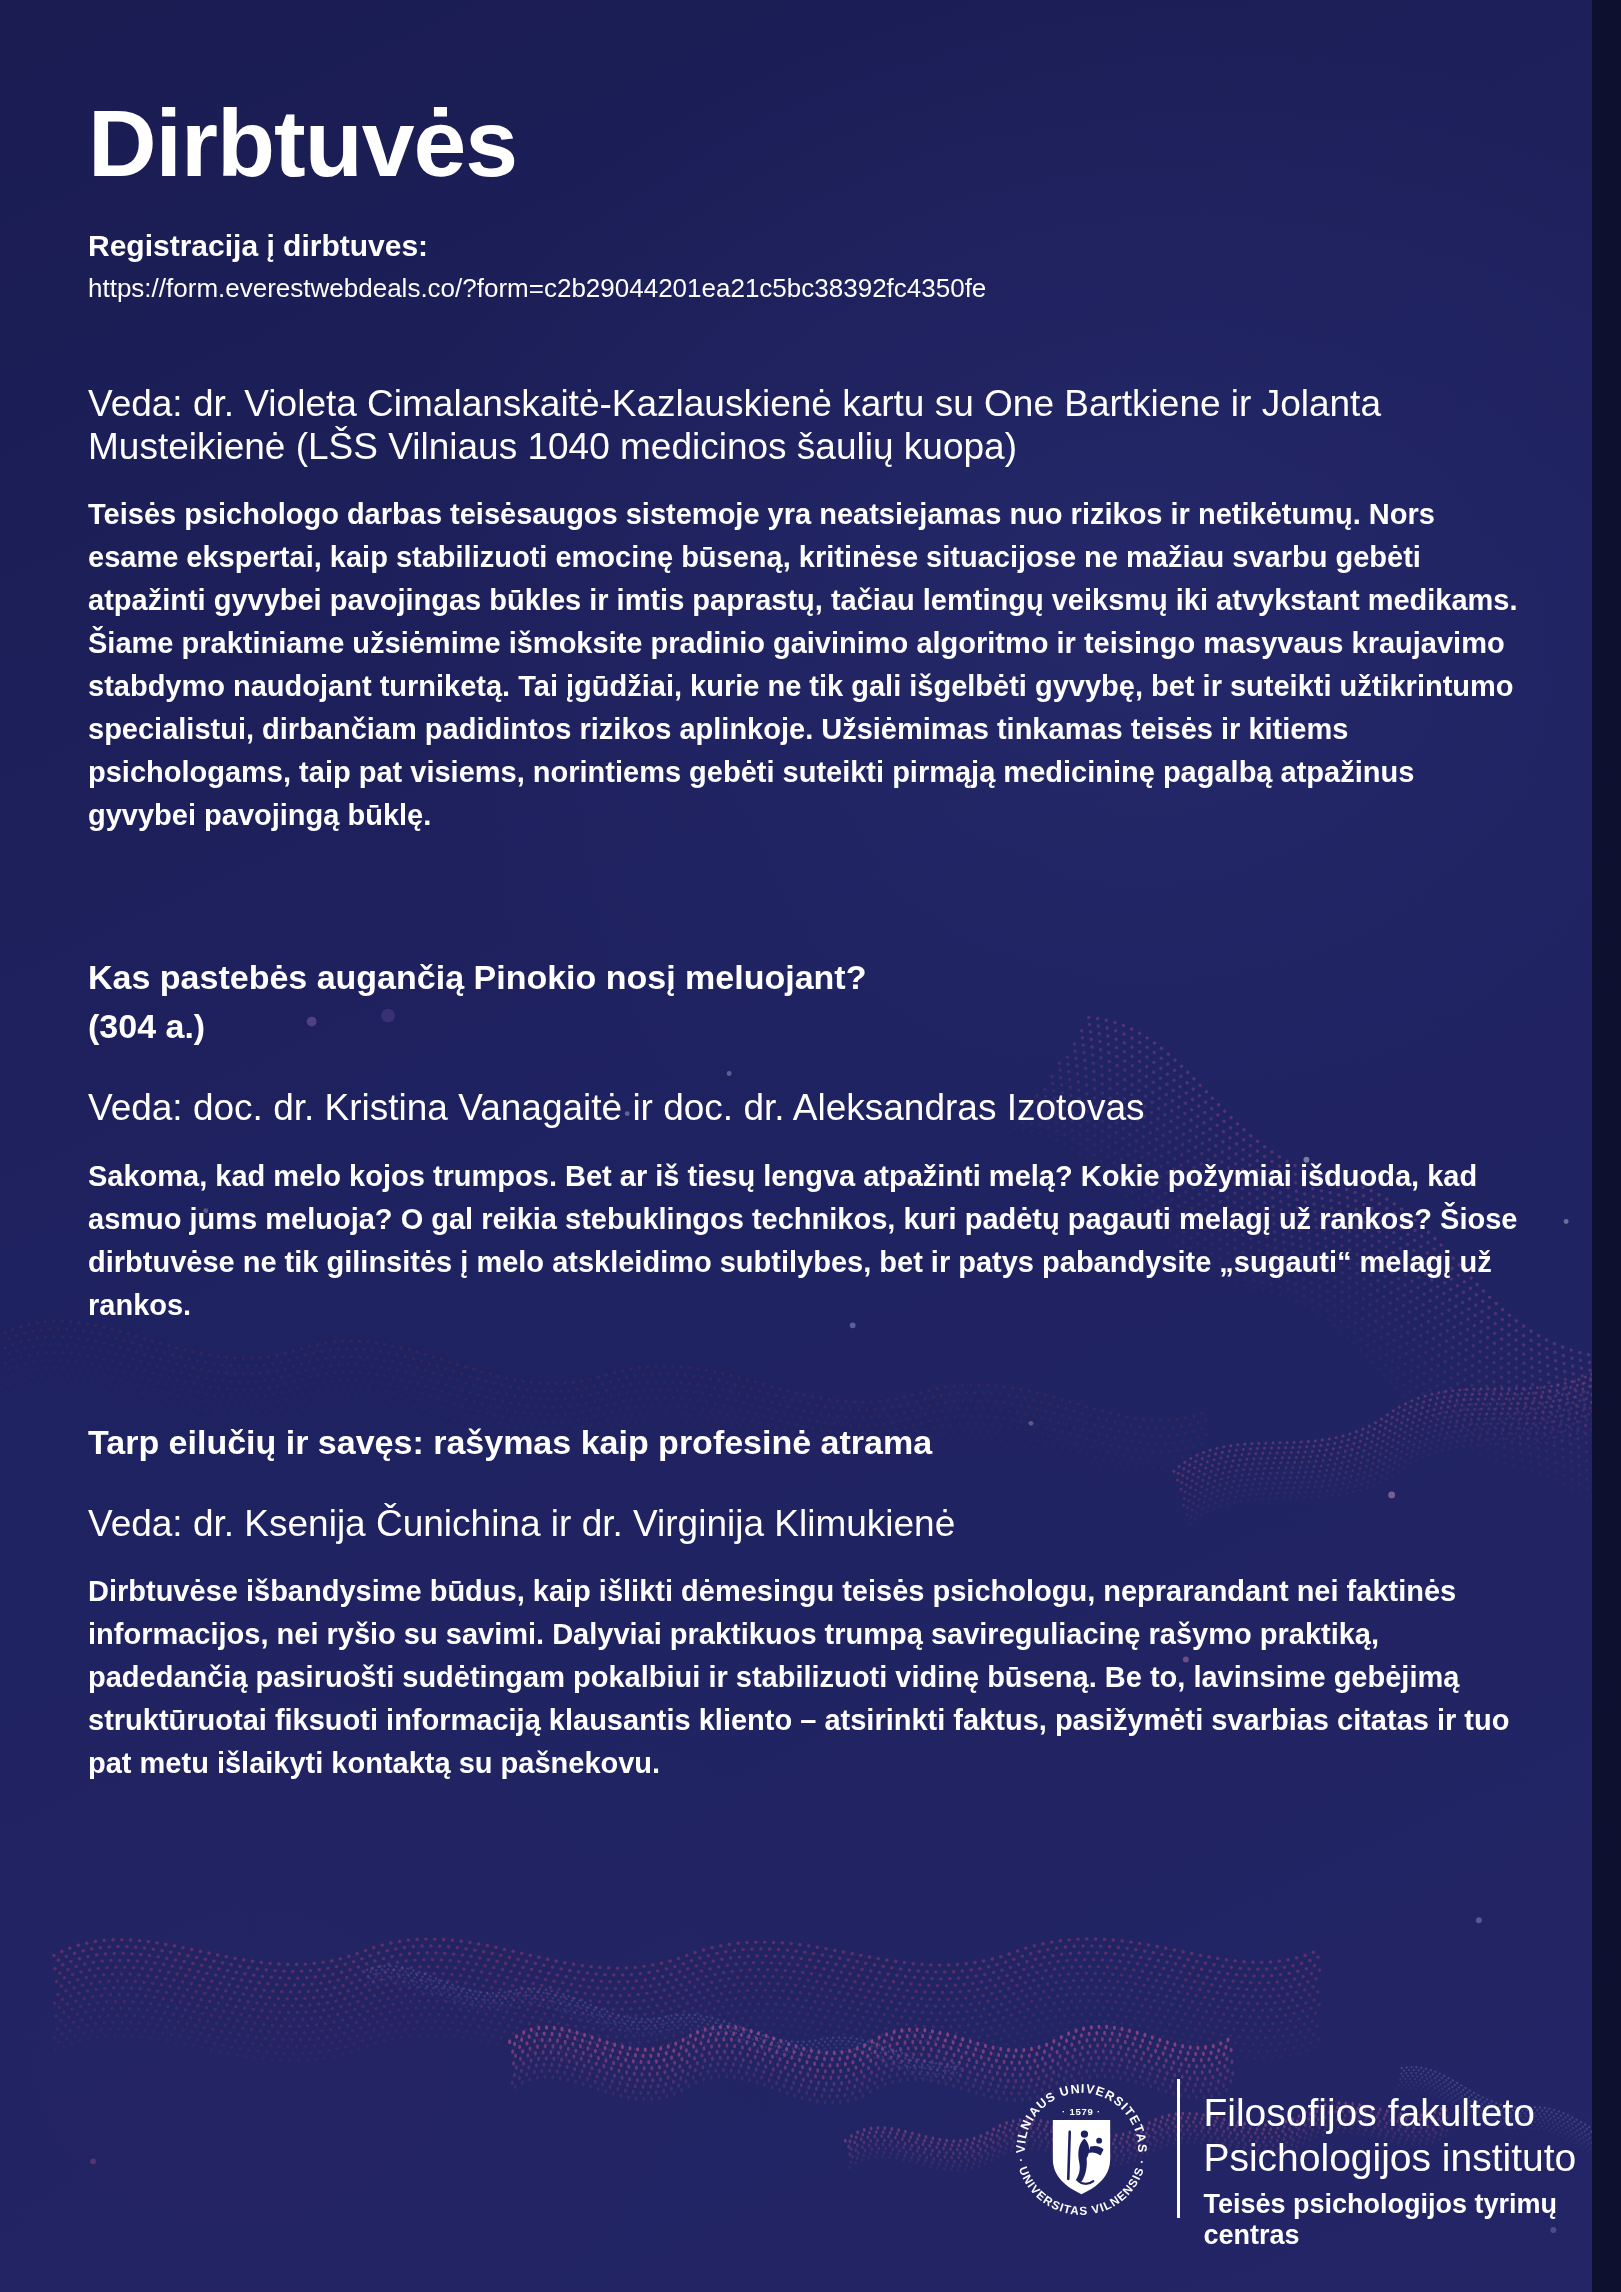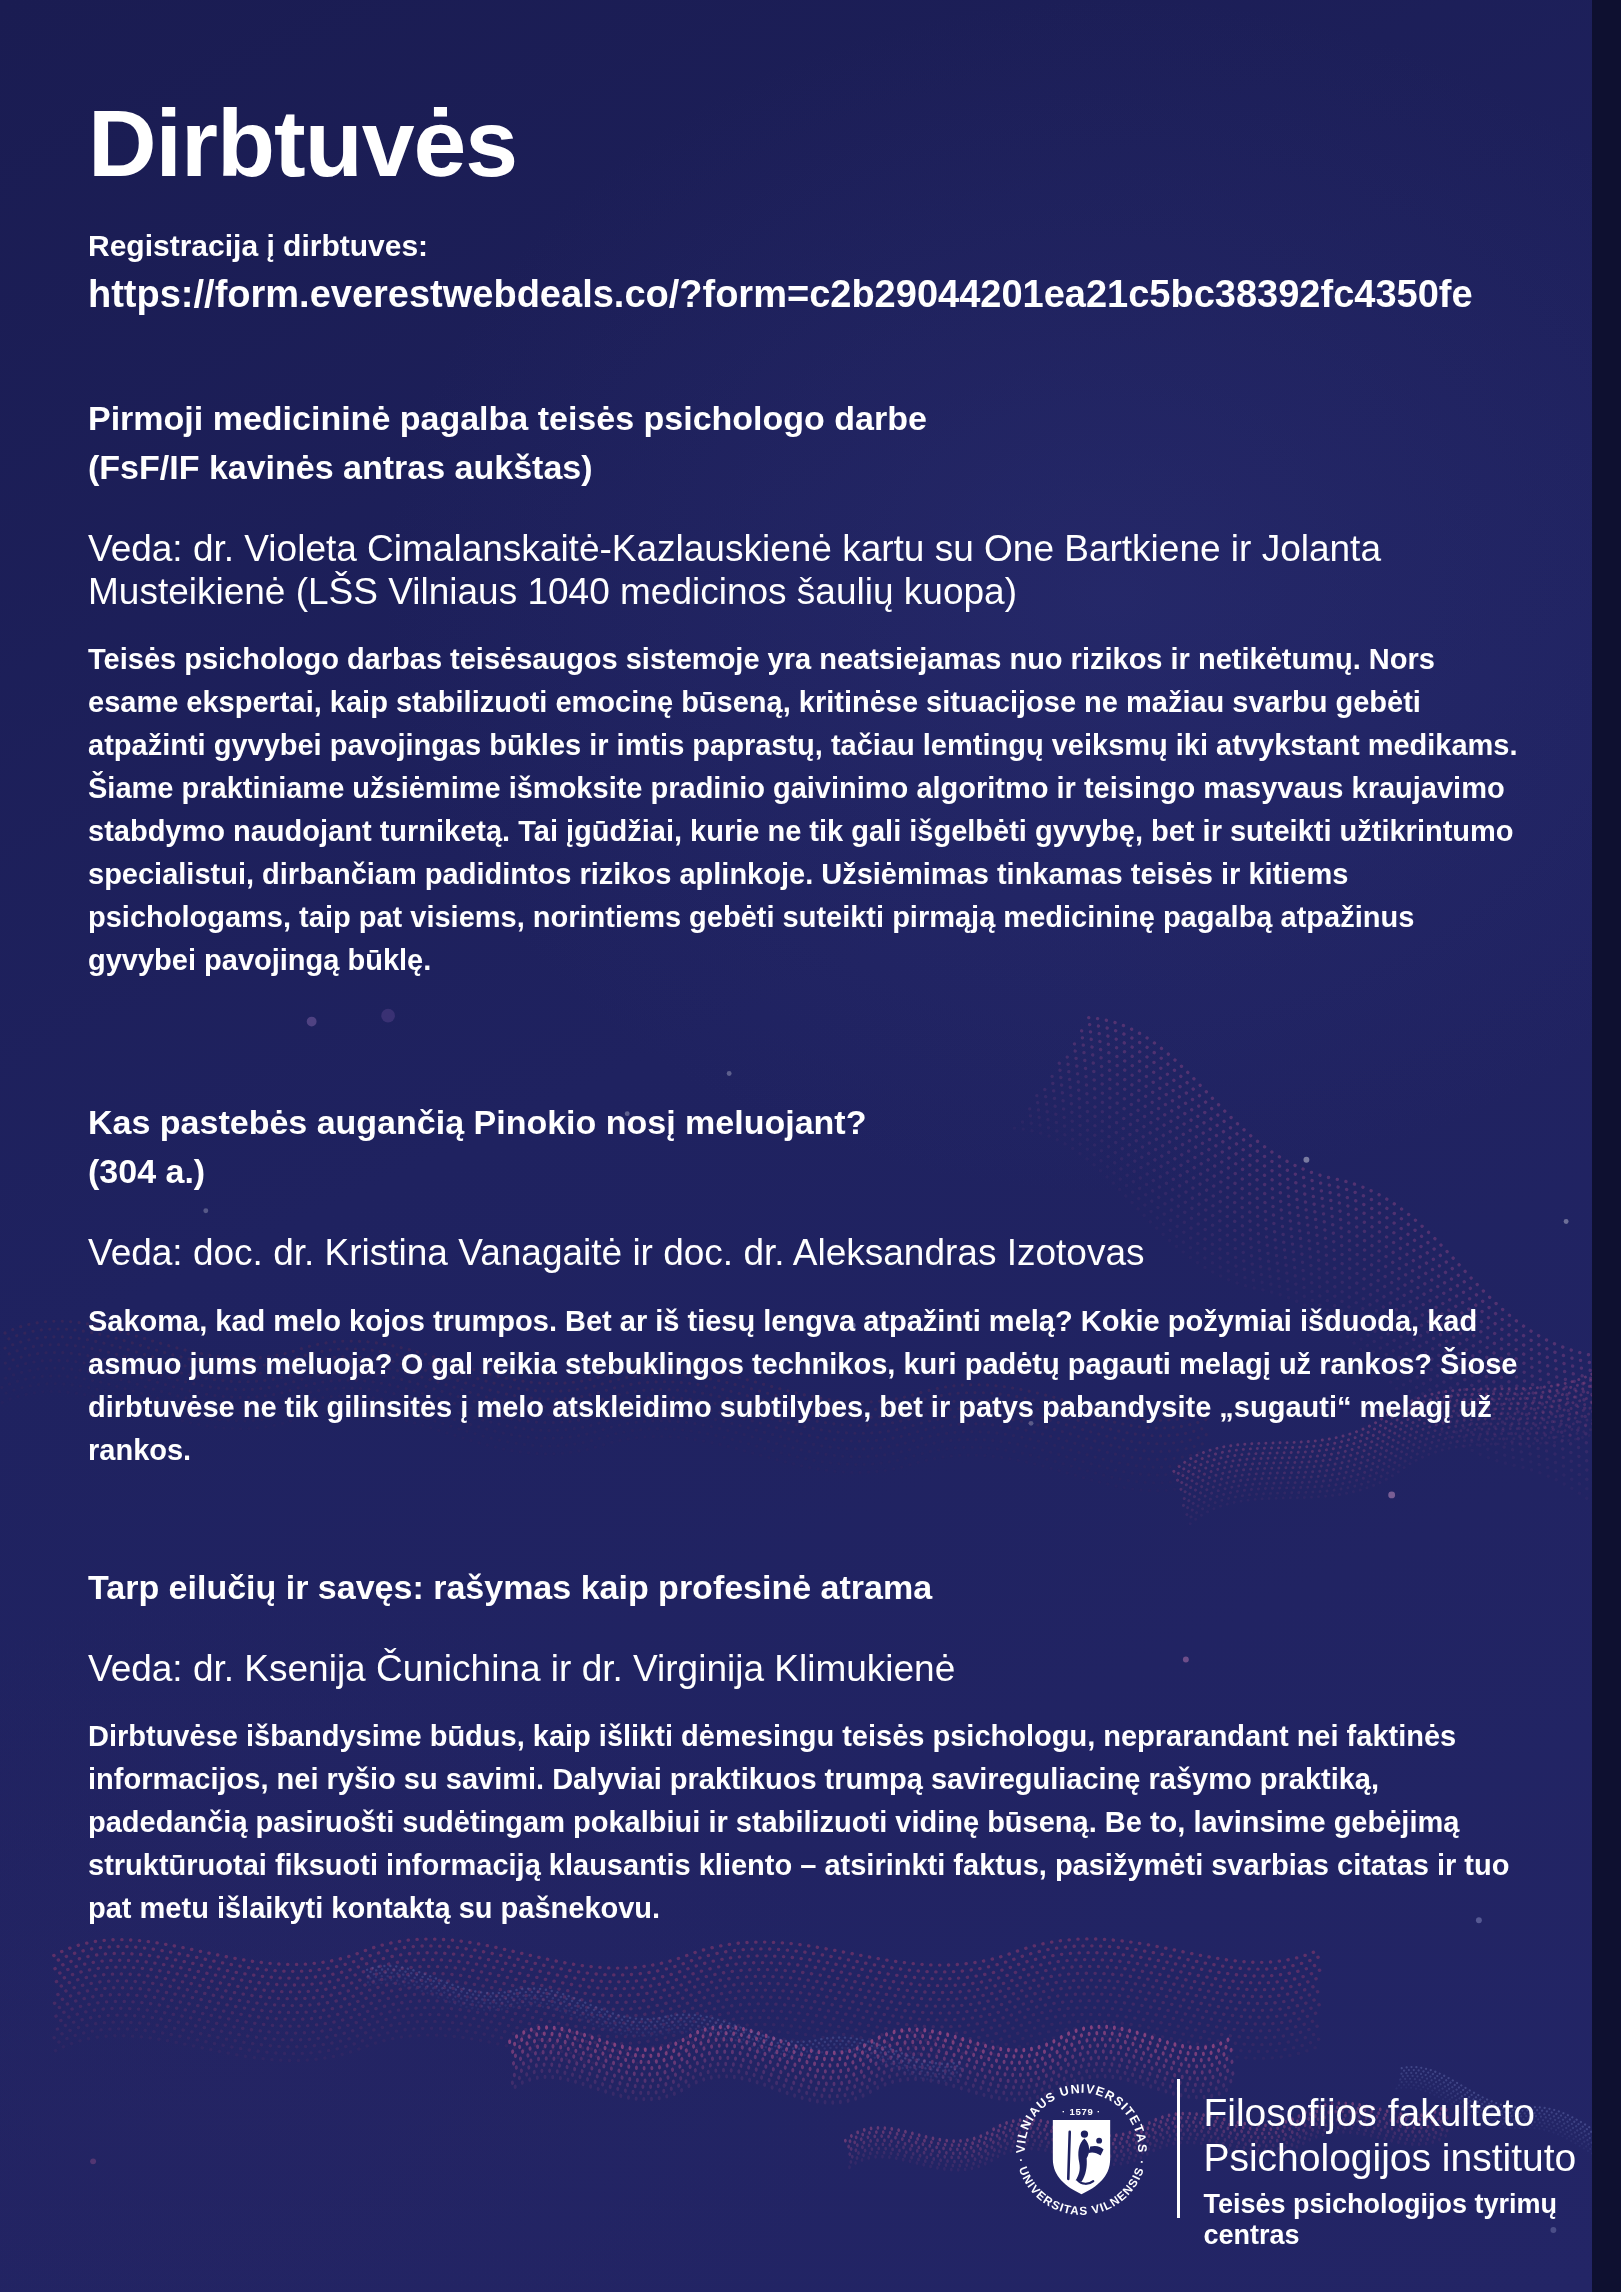--- a/index.html
+++ b/index.html
@@ -11,21 +11,21 @@
     font-family:"Liberation Sans", sans-serif;
     background:
       radial-gradient(1078px 882px at 70% 26%, rgba(52,56,130,0.30), rgba(0,0,0,0) 68%),
       radial-gradient(882px 686px at 15% 90%, rgba(44,38,100,0.25), rgba(0,0,0,0) 70%),
       linear-gradient(155deg,#1a1c52 0%, #1f2260 45%, #232566 100%);
   }
   .bg-decor{position:absolute;inset:0;pointer-events:none;}
   .content{position:absolute;left:88px;top:0;width:1441px;}
   .title{margin:94px 0 0;font-size:95px;line-height:1.05;font-weight:bold;letter-spacing:-1px;}
   .reg-label{margin-top:35px;font-size:30px;font-weight:bold;}
-  .reg-url{margin-top:9.8px;font-size:38px;font-weight:bold;color:#fff;text-decoration:none;display:block;}
+  .reg-url{margin-top:9.8px;font-size:26px;font-weight:normal;color:#fff;text-decoration:none;display:block;}
   .ws-title{font-size:34px;font-weight:bold;line-height:49px;}
   .ws-leaders{margin-top:35px;font-size:37px;line-height:43px;font-weight:normal;}
   .ws-desc{margin-top:25.5px;font-size:29px;line-height:43px;font-weight:bold;}
   #ws1{margin-top:78px;}
   #ws2{margin-top:116px;}
   #ws3{margin-top:91px;}
   .footer{position:absolute;left:1008px;top:2076px;display:flex;align-items:flex-start;}
   .seal{width:147px;height:147px;flex:0 0 auto;}
   .footer-divider{width:3.9px;height:139px;background:#fff;margin-left:21.6px;margin-top:2.9px;}
   .org{margin-left:23.5px;padding-top:13.7px;}
@@ -171,24 +171,20 @@
   </svg>
 
   <div class="content">
 
     <h1 class="title">Dirbtuvės</h1>
 
     <div class="reg-label">Registracija į dirbtuves:</div>
     <a class="reg-url" href="#">https://form.everestwebdeals.co/?form=c2b29044201ea21c5bc38392fc4350fe</a>
 
     <section id="ws1">
-      <div class="ws-title">
-        <div>Pirmoji medicininė pagalba teisės psichologo darbe</div>
-        <div>(FsF/IF kavinės antras aukštas)</div>
-      </div>
       <div class="ws-leaders">Veda: dr. Violeta Cimalanskaitė-Kazlauskienė kartu su One Bartkiene ir Jolanta Musteikienė (LŠS Vilniaus 1040 medicinos šaulių kuopa)</div>
       <div class="ws-desc">Teisės psichologo darbas teisėsaugos sistemoje yra neatsiejamas nuo rizikos ir netikėtumų. Nors esame ekspertai, kaip stabilizuoti emocinę būseną, kritinėse situacijose ne mažiau svarbu gebėti atpažinti gyvybei pavojingas būkles ir imtis paprastų, tačiau lemtingų veiksmų iki atvykstant medikams. Šiame praktiniame užsiėmime išmoksite pradinio gaivinimo algoritmo ir teisingo masyvaus kraujavimo stabdymo naudojant turniketą. Tai įgūdžiai, kurie ne tik gali išgelbėti gyvybę, bet ir suteikti užtikrintumo specialistui, dirbančiam padidintos rizikos aplinkoje. Užsiėmimas tinkamas teisės ir kitiems psichologams, taip pat visiems, norintiems gebėti suteikti pirmąją medicininę pagalbą atpažinus gyvybei pavojingą būklę.</div>
     </section>
 
     <section id="ws2">
       <div class="ws-title">
         <div>Kas pastebės augančią Pinokio nosį meluojant?</div>
         <div>(304 a.)</div>
       </div>
       <div class="ws-leaders">Veda: doc. dr. Kristina Vanagaitė ir doc. dr. Aleksandras Izotovas</div>

